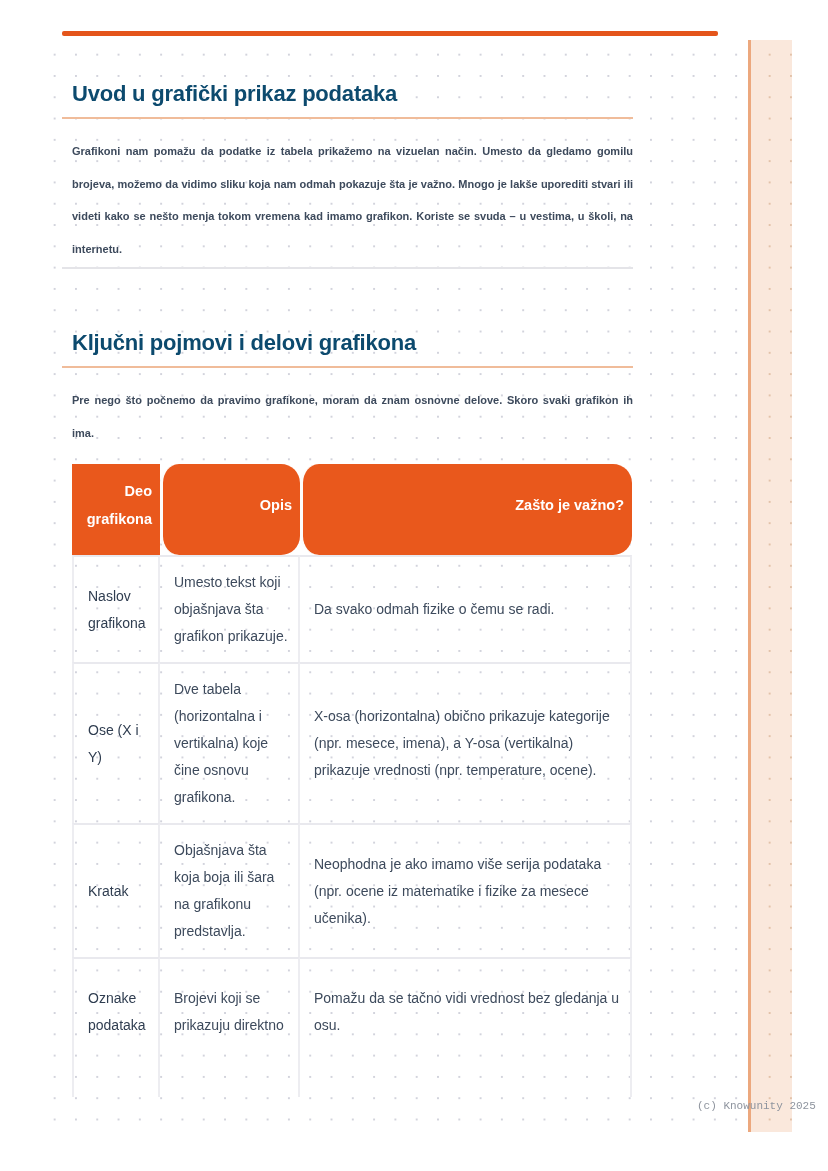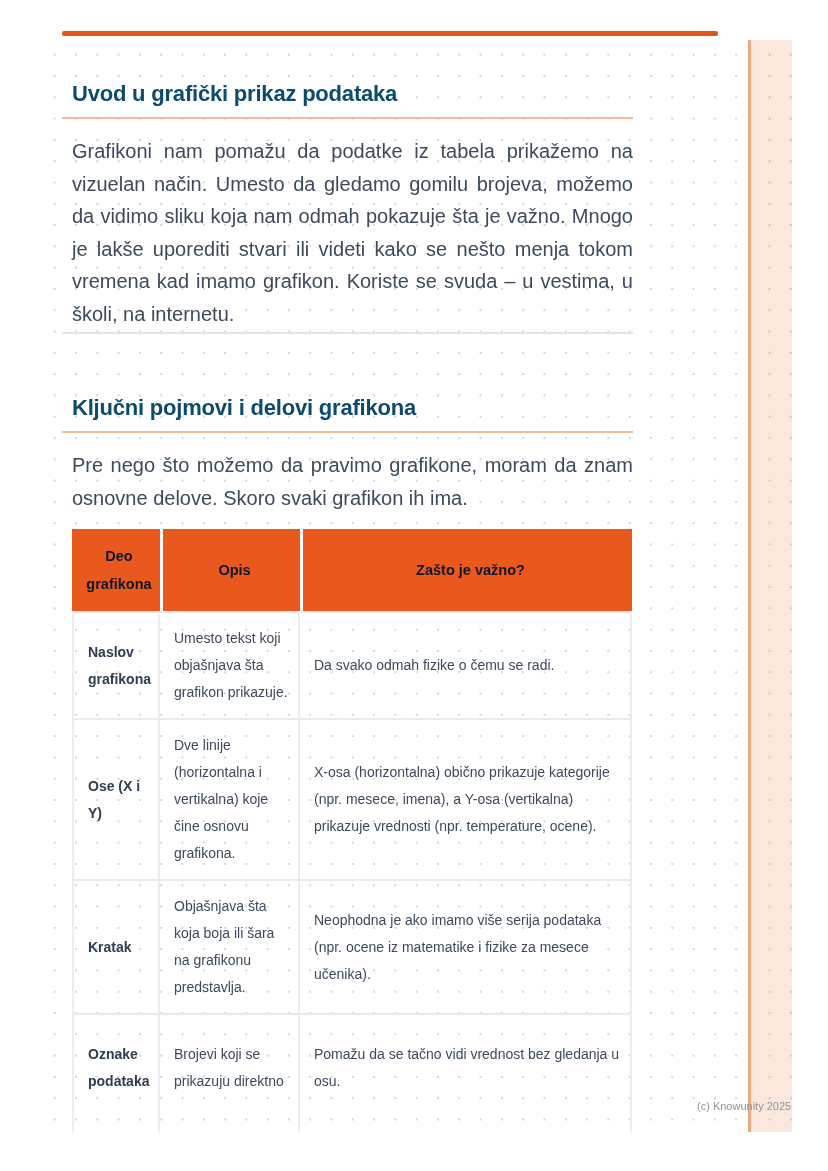--- a/index.html
+++ b/index.html
@@ -45,62 +45,62 @@
     margin: 44px 0 0 10px;
     font-size: 22px; line-height: 28px; font-weight: bold;
     letter-spacing: -0.2px; color: #0c4a6e;
   }
   .section-heading.second { margin-top: 60px; }
   .section-rule {
     margin-top: 9px; width: 571px; height: 2px; background: #f0bc9a;
   }
   .body-par {
     margin: 16px 0 0 10px; width: 561px;
-    font-size: 20px; line-height: 32.5px;
-    color: #3d4a5c; text-align: justify;
+    font-size: 11px; line-height: 32.5px;
+    color: #3d4a5c; text-align: justify; font-weight: bold;
   }
   .gray-divider {
     margin-top: 2px; width: 571px; height: 2px; background: #e4e4e8;
   }
 
   
   table.parts-table {
     margin: 15px 0 0 10px; width: 560px;
     border-collapse: separate; border-spacing: 0; table-layout: fixed;
   }
   .parts-table th {
-    background: #e9581c; color: #0f172a;
+    background: #e9581c; color: #ffffff;
     font-size: 14.5px; line-height: 28px; font-weight: bold;
-    text-align: center; vertical-align: middle;
-    padding: 13px 8px 13px 14px; height: 82px;
+    text-align: right; vertical-align: middle;
+    padding: 13px 8px 22px 14px; height: 82px;
   }
-  .parts-table th + th { border-left: 3px solid #fdfdfc; }
+  .parts-table th + th { border-left: 3px solid #fdfdfc; border-radius: 19px; }
   .parts-table td {
     background: transparent;
     font-size: 14px; line-height: 27px; color: #3d4a5c;
     text-align: left; vertical-align: middle;
     padding: 12px 10px 12px 14px;
     border-top: 2px solid #e9e9ee;
     border-right: 2px solid #ededf1;
   }
   .parts-table td:first-child { border-left: 2px solid #ededf1; }
-  .parts-table td.part-name { font-weight: bold; color: #2f3d50; }
+  .parts-table td.part-name { font-weight: normal; color: #2f3d50; }
   .parts-table col.c1 { width: 88px; }
   .parts-table col.c2 { width: 140px; }
   .parts-table col.c3 { width: 332px; }
   .parts-table tr.row-1 td { height: 105px; }
   .parts-table tr.row-2 td { height: 160px; }
   .parts-table tr.row-3 td { height: 128px; }
   .parts-table tr.row-4 td { height: 140px; vertical-align: top; padding-top: 26px; }
 
   
   .watermark {
     position: absolute; left: 697px; top: 1099px;
     font-size: 11px; line-height: 14px; color: #8e949e;
-    white-space: nowrap; z-index: 5;
+    white-space: nowrap; z-index: 5; font-family: Liberation Mono, monospace;
   }
 </style>
 </head>
 <body>
 
 <div class="page-clip">
 
   <div class="dot-grid"></div>
   <div class="margin-line"></div>
   <div class="margin-band"></div>
@@ -110,21 +110,21 @@
     <div class="main-rule"></div>
 
     <h2 class="section-heading">Uvod u grafički prikaz podataka</h2>
     <div class="section-rule"></div>
     <p class="body-par">Grafikoni nam pomažu da podatke iz tabela prikažemo na vizuelan način. Umesto da gledamo gomilu brojeva, možemo da vidimo sliku koja nam odmah pokazuje šta je važno. Mnogo je lakše uporediti stvari ili videti kako se nešto menja tokom vremena kad imamo grafikon. Koriste se svuda – u vestima, u školi, na internetu.</p>
 
     <div class="gray-divider"></div>
 
     <h2 class="section-heading second">Ključni pojmovi i delovi grafikona</h2>
     <div class="section-rule"></div>
-    <p class="body-par">Pre nego što možemo da pravimo grafikone, moram da znam osnovne delove. Skoro svaki grafikon ih ima.</p>
+    <p class="body-par">Pre nego što počnemo da pravimo grafikone, moram da znam osnovne delove. Skoro svaki grafikon ih ima.</p>
 
     <table class="parts-table">
       <colgroup>
           <col class="c1">
           <col class="c2">
           <col class="c3">
         </colgroup>
       <thead>
         <tr>
           <th>Deo grafikona</th>
@@ -133,21 +133,21 @@
         </tr>
       </thead>
       <tbody>
         <tr class="row-1">
           <td class="part-name">Naslov grafikona</td>
           <td>Umesto tekst koji objašnjava šta grafikon prikazuje.</td>
           <td>Da svako odmah fizike o čemu se radi.</td>
         </tr>
         <tr class="row-2">
           <td class="part-name">Ose (X i Y)</td>
-          <td>Dve linije (horizontalna i vertikalna) koje čine osnovu grafikona.</td>
+          <td>Dve tabela (horizontalna i vertikalna) koje čine osnovu grafikona.</td>
           <td>X-osa (horizontalna) obično prikazuje kategorije (npr. mesece, imena), a Y-osa (vertikalna) prikazuje vrednosti (npr. temperature, ocene).</td>
         </tr>
         <tr class="row-3">
           <td class="part-name">Kratak</td>
           <td>Objašnjava šta koja boja ili šara na grafikonu predstavlja.</td>
           <td>Neophodna je ako imamo više serija podataka (npr. ocene iz matematike i fizike za mesece učenika).</td>
         </tr>
         <tr class="row-4">
           <td class="part-name">Oznake podataka</td>
           <td>Brojevi koji se prikazuju direktno</td>

